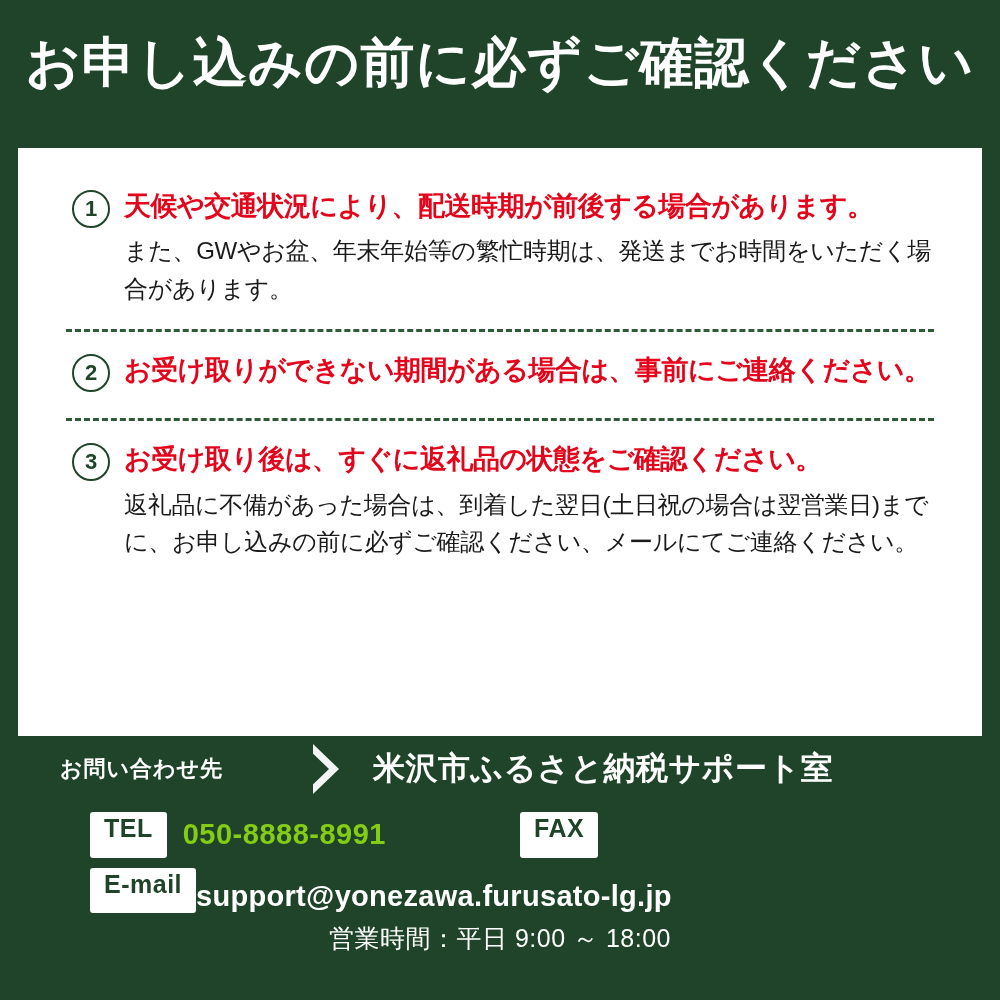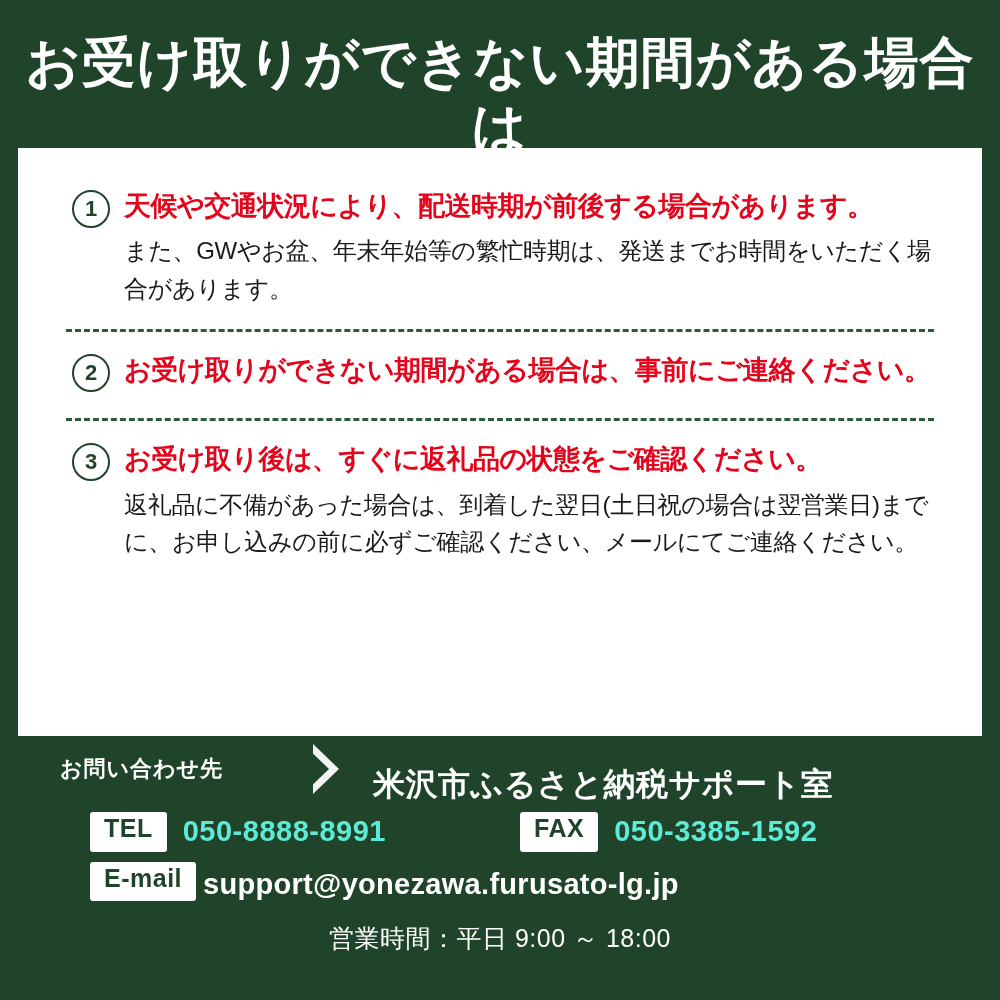--- a/index.html
+++ b/index.html
@@ -121,21 +121,21 @@
     top: 8px;
     width: 0;
     height: 0;
     border-top: 25px solid transparent;
     border-bottom: 25px solid transparent;
     border-left: 26px solid #1f4429;
   }
   .contact-org {
     position: absolute;
     left: 355px;
-    top: 16px;
+    top: 0;
     height: 66px;
     display: flex;
     align-items: center;
     color: #ffffff;
     font-size: 32px;
     font-weight: bold;
     letter-spacing: 0.5px;
   }
   .contact-rows {
     position: absolute;
@@ -146,60 +146,60 @@
   .crow {
     display: flex;
     align-items: center;
     margin-bottom: 10px;
   }
   .tag {
     background: #ffffff;
     color: #1f4429;
     font-weight: bold;
     font-size: 25px;
-    padding: 3px 14px 9px 14px;
+    padding: 3px 14px 15px 14px;
     border-radius: 3px;
     letter-spacing: 0.5px;
     line-height: 1.1;
   }
   .cval {
-    color: #5eead4;
+    color: #84cc16;
     font-size: 29px;
     font-weight: bold;
     margin-left: 16px;
     letter-spacing: 0.5px;
     text-align: right;
   }
   .cell-tel { width: 430px; display: flex; align-items: center; margin-left: 72px;}
   .cell-fax { display: flex; align-items: center; }
   .row-email { margin-left: 72px; display: flex; align-items: flex-end; }
   .email-val {
     color: #ffffff;
     font-size: 29px;
     font-weight: bold;
-    margin-left: 7px;
+    margin-left: 0;
     letter-spacing: 0.3px;
   }
   .hours {
     position: absolute;
     left: 0;
     top: 922px;
     width: 1000px;
     text-align: center;
     color: #ffffff;
     font-size: 25px;
     letter-spacing: 0.5px;
   }
 </style>
 </head>
 <body>
 
 <div class="page">
 
-  <div class="title">お受け取りができない期間がある場合は</div>
+  <div class="title">お申し込みの前に必ずご確認ください</div>
 
   <div class="white-card">
     <div class="items">
 
       <div class="item">
         <div class="num-badge">1</div>
         <div class="item-head">天候や交通状況により、配送時期が前後する場合があります。</div>
         <div class="item-body">また、GWやお盆、年末年始等の繁忙時期は、発送までお時間をいただく場合があります。</div>
       </div>
 
@@ -229,21 +229,20 @@
   </div>
 
   <div class="contact-rows">
     <div class="crow">
       <div class="cell-tel">
         <span class="tag">TEL</span>
         <span class="cval">050-8888-8991</span>
       </div>
       <div class="cell-fax">
         <span class="tag">FAX</span>
-        <span class="cval">050-3385-1592</span>
       </div>
     </div>
     <div class="row-email">
       <span class="tag">E-mail</span>
       <span class="email-val">support@yonezawa.furusato-lg.jp</span>
     </div>
   </div>
 
   <div class="hours">営業時間：平日 9:00 ～ 18:00</div>
 

